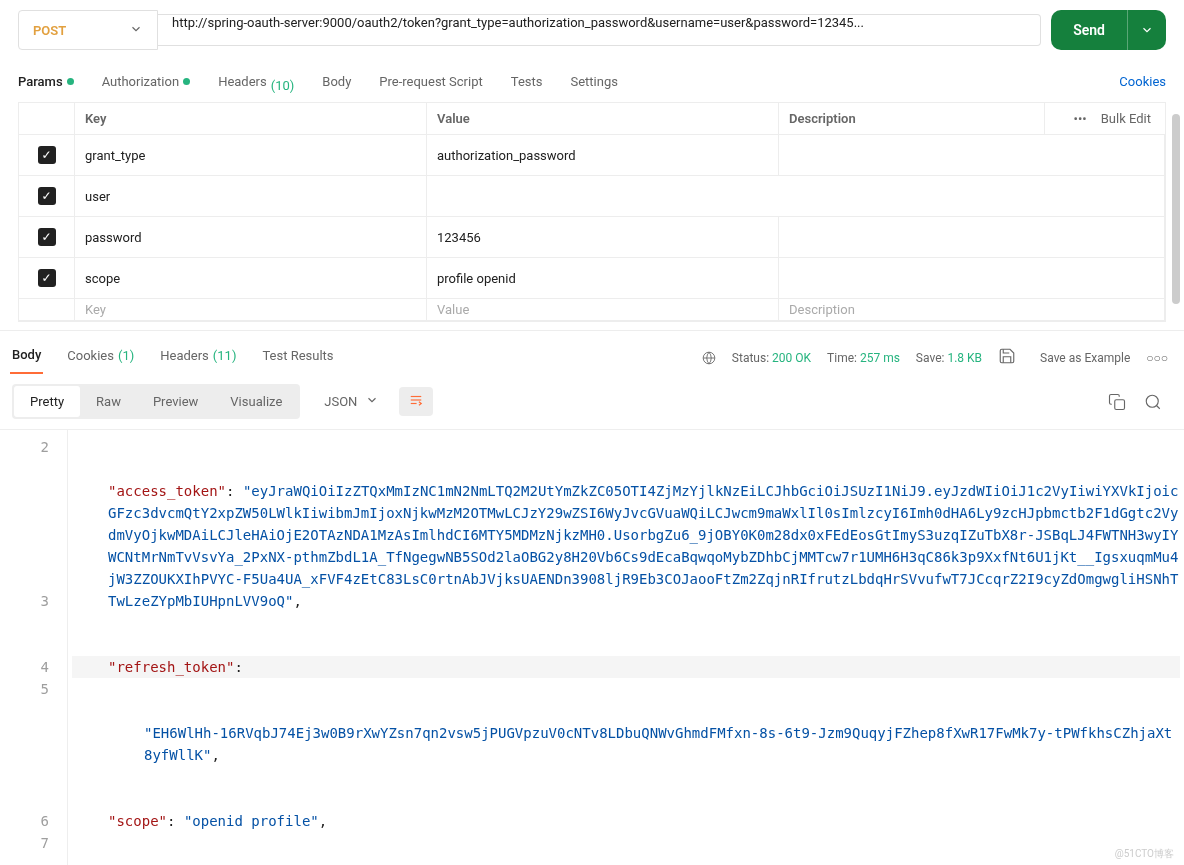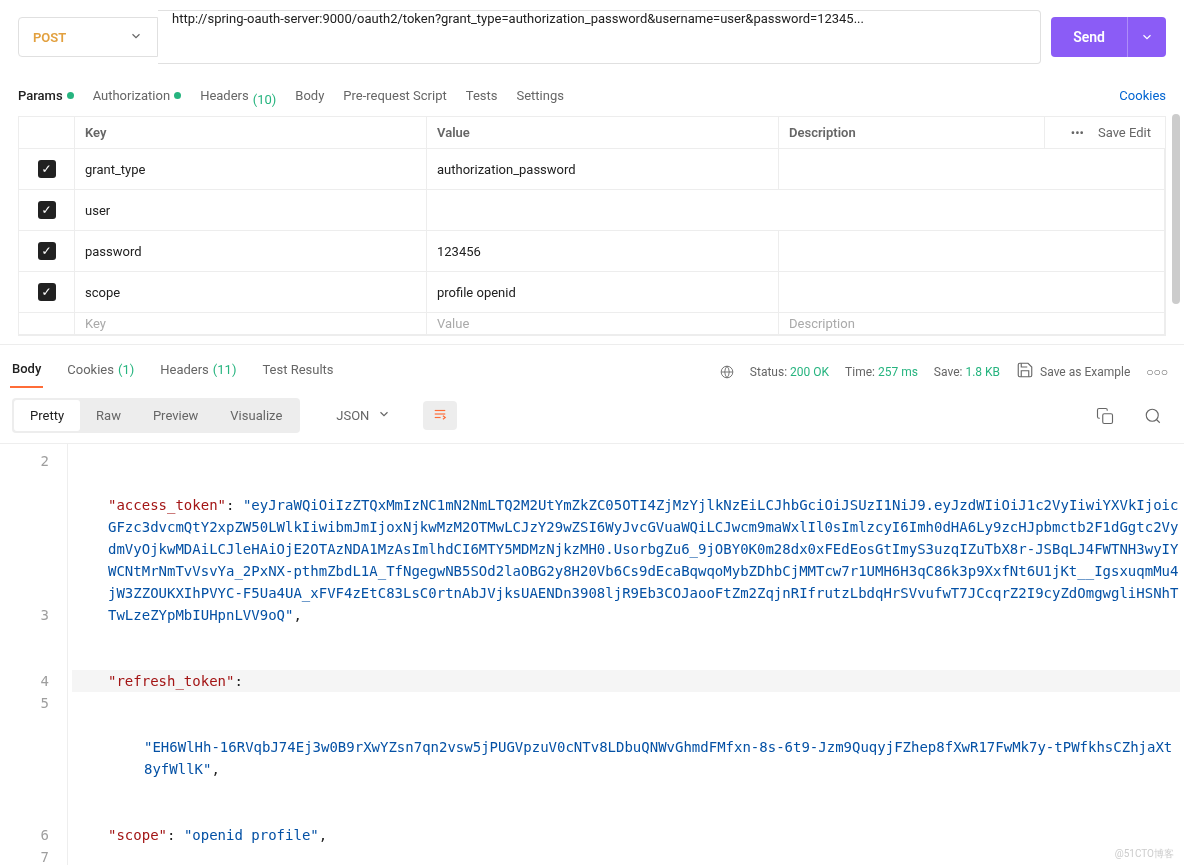--- a/index.html
+++ b/index.html
@@ -3,27 +3,27 @@
 <meta charset="utf-8">
 <style>
 * { margin: 0; padding: 0; box-sizing: border-box; }
 body { font-family: -apple-system, BlinkMacSystemFont, "Segoe UI", Roboto, sans-serif; font-size: 13px; color: #212121; background: #fff; }
 .container { width: 1184px; height: 865px; position: relative; overflow: hidden; }
 
 
 .request-bar { display: flex; padding: 10px 18px 12px 18px; gap: 10px; align-items: center; }
 .method-select { display: flex; align-items: center; justify-content: space-between; padding: 0 14px; width: 140px; height: 40px; border: 1px solid #e0e0e0; border-radius: 4px 0 0 4px; font-weight: 600; color: #e2a03f; cursor: pointer; }
 .method-select .chev { color: #666; }
-.url-input { flex: 1; height: 54px; border: 1px solid #e0e0e0; border-left: none; border-radius: 0 4px 4px 0; padding: 0 14px; font-size: 13px; color: #212121; text-overflow: ellipsis; white-space: nowrap; overflow: hidden; margin-left: -10px; }
-.send-btn { display: flex; align-items: center; height: 40px; background: #8b5cf6; color: #fff; border-radius: 4px; }
+.url-input { flex: 1; height: 32px; border: 1px solid #e0e0e0; border-left: none; border-radius: 0 4px 4px 0; padding: 0 14px; font-size: 13px; color: #212121; text-overflow: ellipsis; white-space: nowrap; overflow: hidden; margin-left: -10px; }
+.send-btn { display: flex; align-items: center; height: 40px; background: #15803d; color: #fff; border-radius: 10px; }
 .send-btn .lbl { padding: 0 22px; font-weight: 600; font-size: 14px; cursor: pointer; }
 .send-btn .drop { padding: 0 12px; border-left: 1px solid rgba(255,255,255,0.3); cursor: pointer; height: 100%; display: flex; align-items: center; }
 
 
-.tabs { display: flex; align-items: center; padding: 0 18px; gap: 19px; border-bottom: 1px solid transparent; }
+.tabs { display: flex; align-items: center; padding: 0 18px; gap: 28px; border-bottom: 1px solid transparent; }
 .tab { position: relative; padding: 8px 0; color: #666; cursor: pointer; display: flex; align-items: center; gap: 4px; }
 .tab.active { color: #212121; font-weight: 500; }
 .tab .dot { width: 7px; height: 7px; border-radius: 50%; background: #26B47F; }
 .tab .count { color: #26B47F; margin-top: 8px; }
 .tabs .spacer { flex: 1; }
 .tab-link { color: #0265D2; cursor: pointer; }
 
 
 .params-table { border: 1px solid #ededed; border-top: 1px solid #ededed; margin: 0 18px 0 18px; }
 .thead { display: flex; background: #fff; border-bottom: 1px solid #ededed; }
@@ -43,25 +43,25 @@
 .scroll-track { position: absolute; right: 4px; top: 114px; width: 8px; height: 190px; background: #ccc; border-radius: 4px; }
 
 
 .resp-tabs { display: flex; align-items: center; padding: 10px 16px 0 10px; gap: 22px; border-top: 1px solid #ededed; margin-top: 8px; }
 .resp-tab { padding: 6px 2px 10px 2px; color: #666; cursor: pointer; display: flex; gap: 4px; }
 .resp-tab.active { color: #212121; border-bottom: 2px solid #FF6C37; font-weight: 500; }
 .resp-tab .count { color: #26B47F; }
 .resp-tabs .spacer { flex: 1; }
 .status-area { display: flex; align-items: center; gap: 16px; color: #666; font-size: 12px; }
 .status-area .ok { color: #26B47F; }
-.save-ex { display: flex; align-items: center; gap: 6px; cursor: pointer; color: #666; }
+.save-ex { display: flex; align-items: center; gap: 24px; cursor: pointer; color: #666; }
 .icon-btn { cursor: pointer; color: #666; display: flex; }
 
 
-.body-toolbar { display: flex; align-items: center; padding: 10px 12px; gap: 12px; }
+.body-toolbar { display: flex; align-items: center; padding: 10px 12px; gap: 0; }
 .seg { display: flex; background: #ededed; border-radius: 4px; padding: 2px; }
 .seg .segbtn { padding: 8px 16px; color: #666; cursor: pointer; border-radius: 3px; }
 .seg .segbtn.active { background: #fff; color: #212121; }
 .json-sel { margin-left: 10px; display: flex; align-items: center; padding: 8px 14px; color: #666; cursor: pointer; gap: 8px; }
 .wrap-btn { margin-left: 6px; padding: 6px 10px; background: #ededed; border-radius: 4px; cursor: pointer; color: #FF6C37; }
 .body-toolbar .spacer { flex: 1; }
 
 
 .code { display: flex; font-family: "SF Mono", Menlo, Consolas, monospace; font-size: 14px; line-height: 22px; border-top: 1px solid #eee; }
 .gutter { width: 68px; flex: none; text-align: right; color: #9e9e9e; padding: 6px 18px 6px 0; border-right: 1px solid #eee; user-select: none; }
@@ -137,21 +137,21 @@
   </div>
 
   <div class="params-table">
     <div class="thead">
       <div class="col-chk"></div>
       <div class="cell col-key">Key</div>
       <div class="cell col-val">Value</div>
       <div class="cell col-desc">Description</div>
       <div class="col-actions">
         <span>•••</span>
-        <span>Save Edit</span>
+        <span>Bulk Edit</span>
       </div>
     </div>
     <div class="trow">
       <div class="col-chk">
           <div class="chk">✓</div>
         </div>
       <div class="cell col-key">grant_type</div>
       <div class="cell col-val">authorization_password</div>
       <div class="cell col-desc"></div>
     </div>

